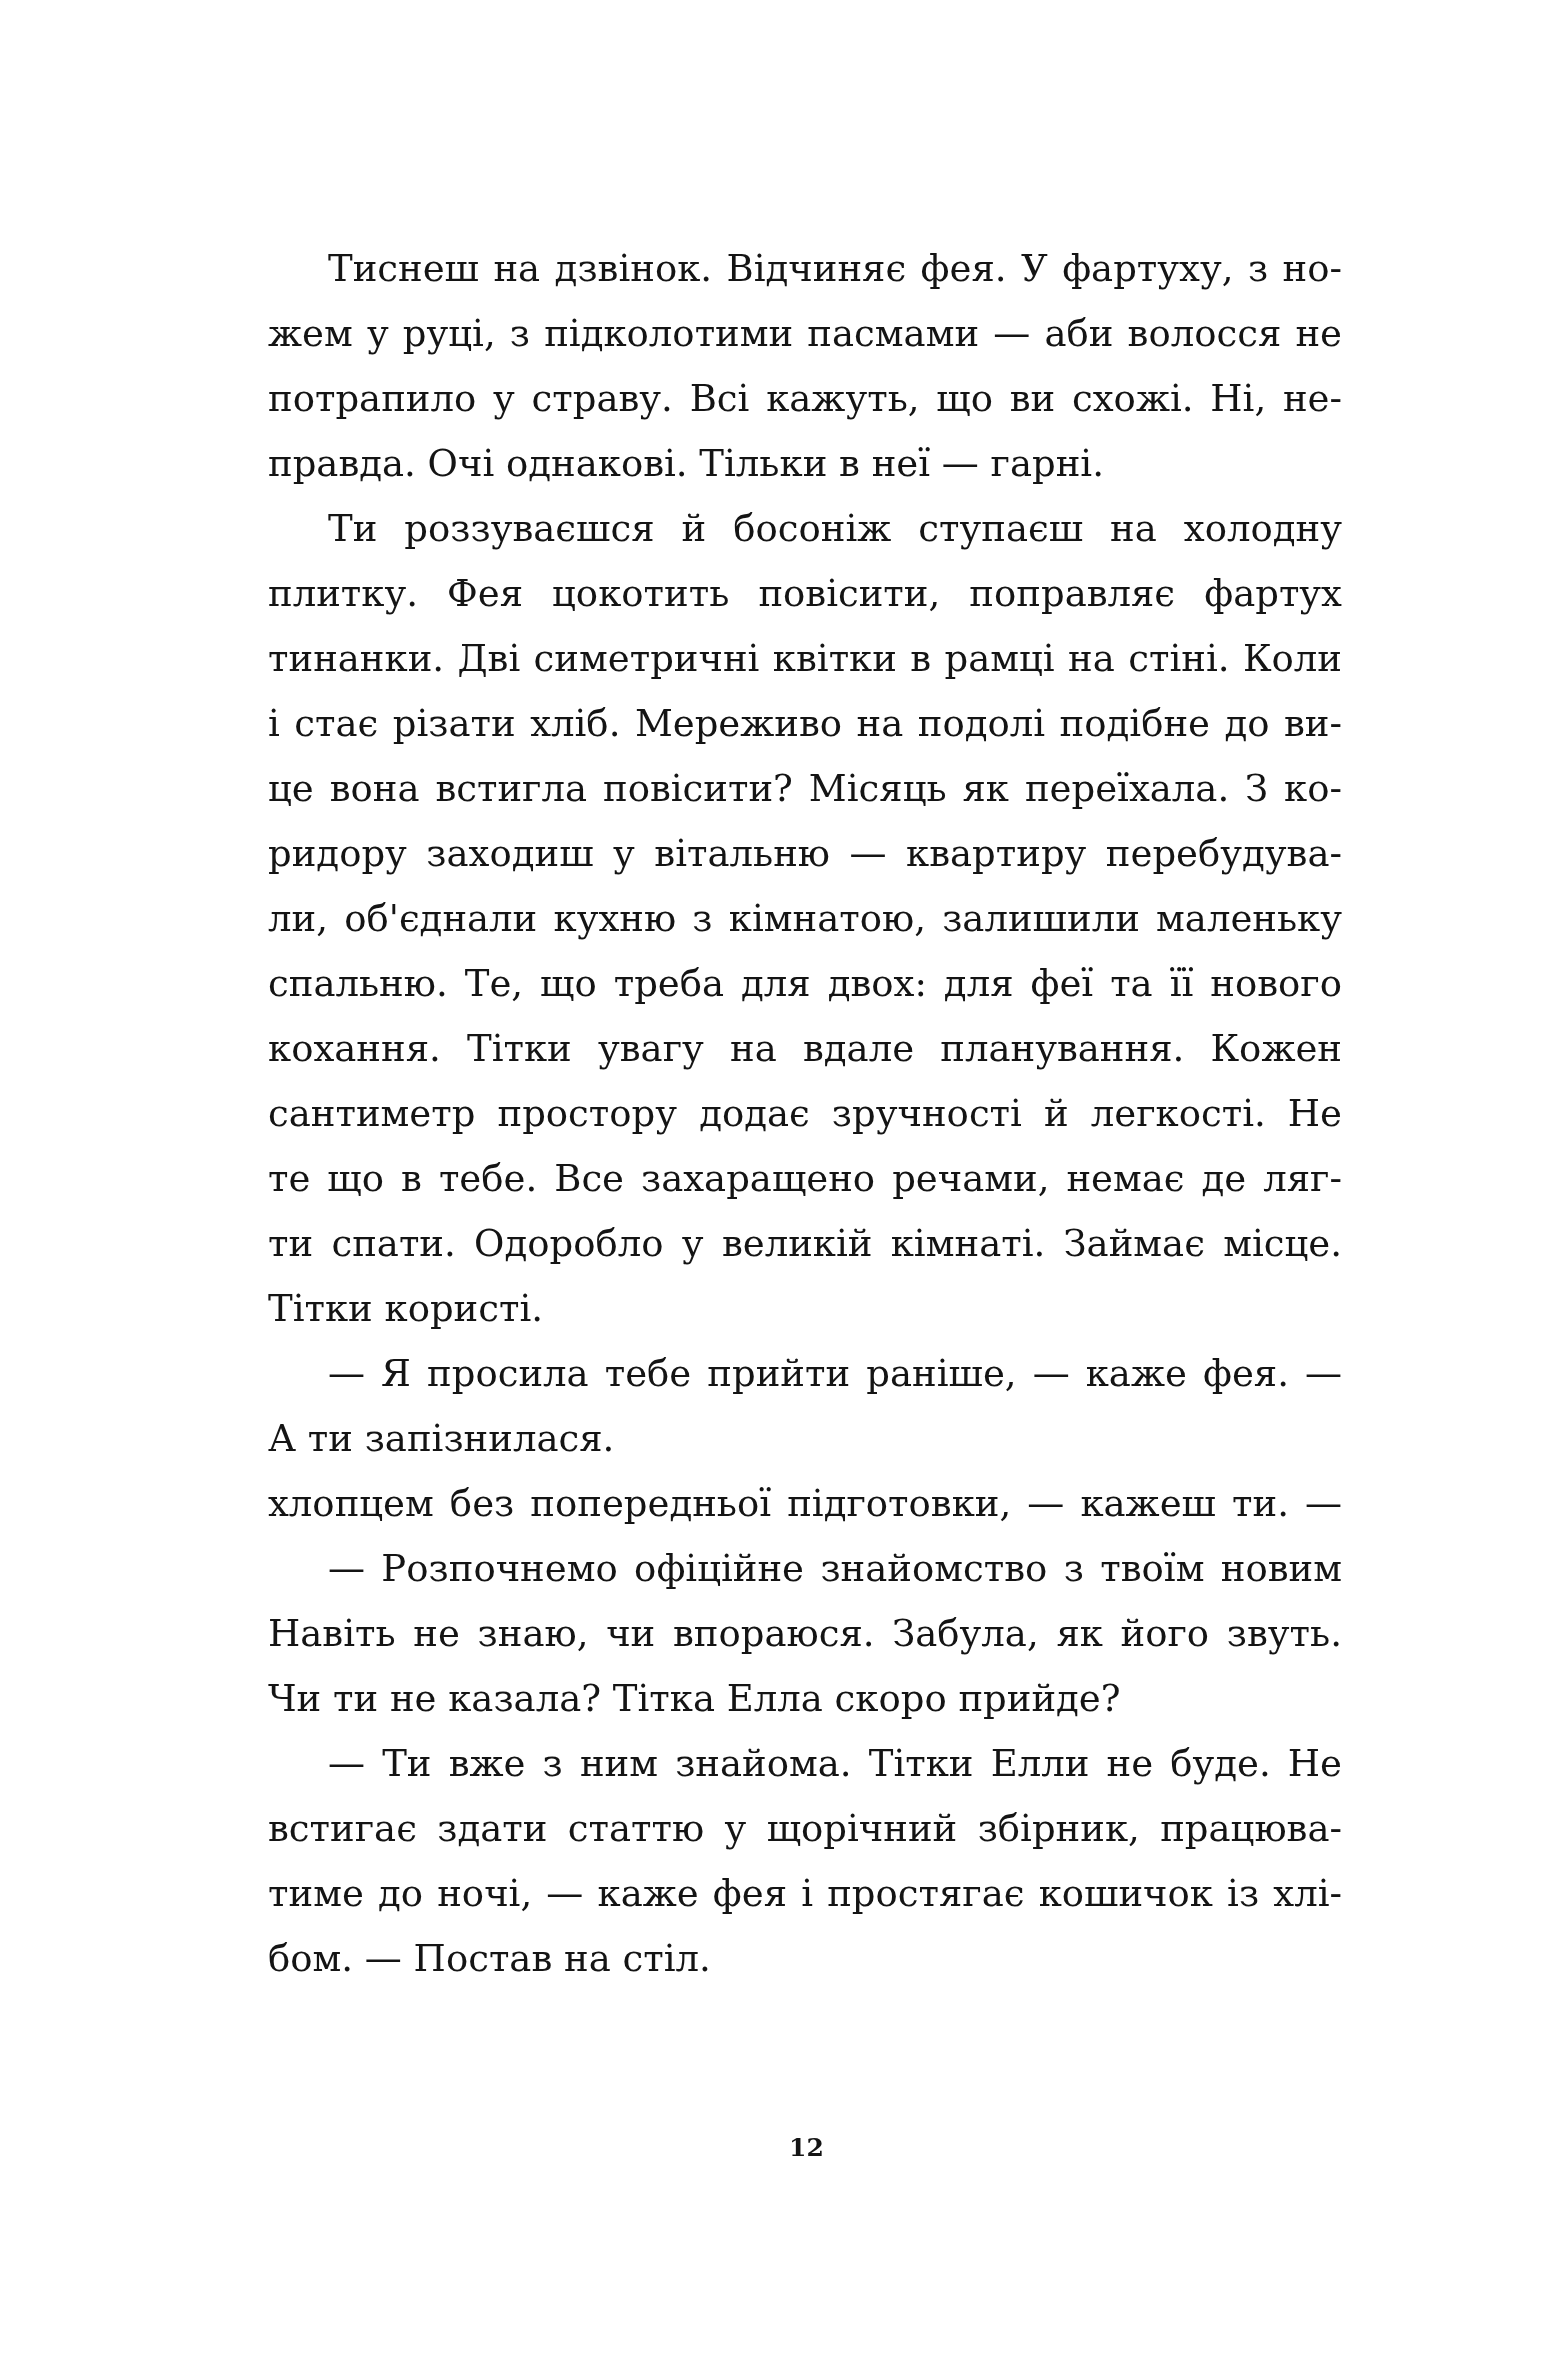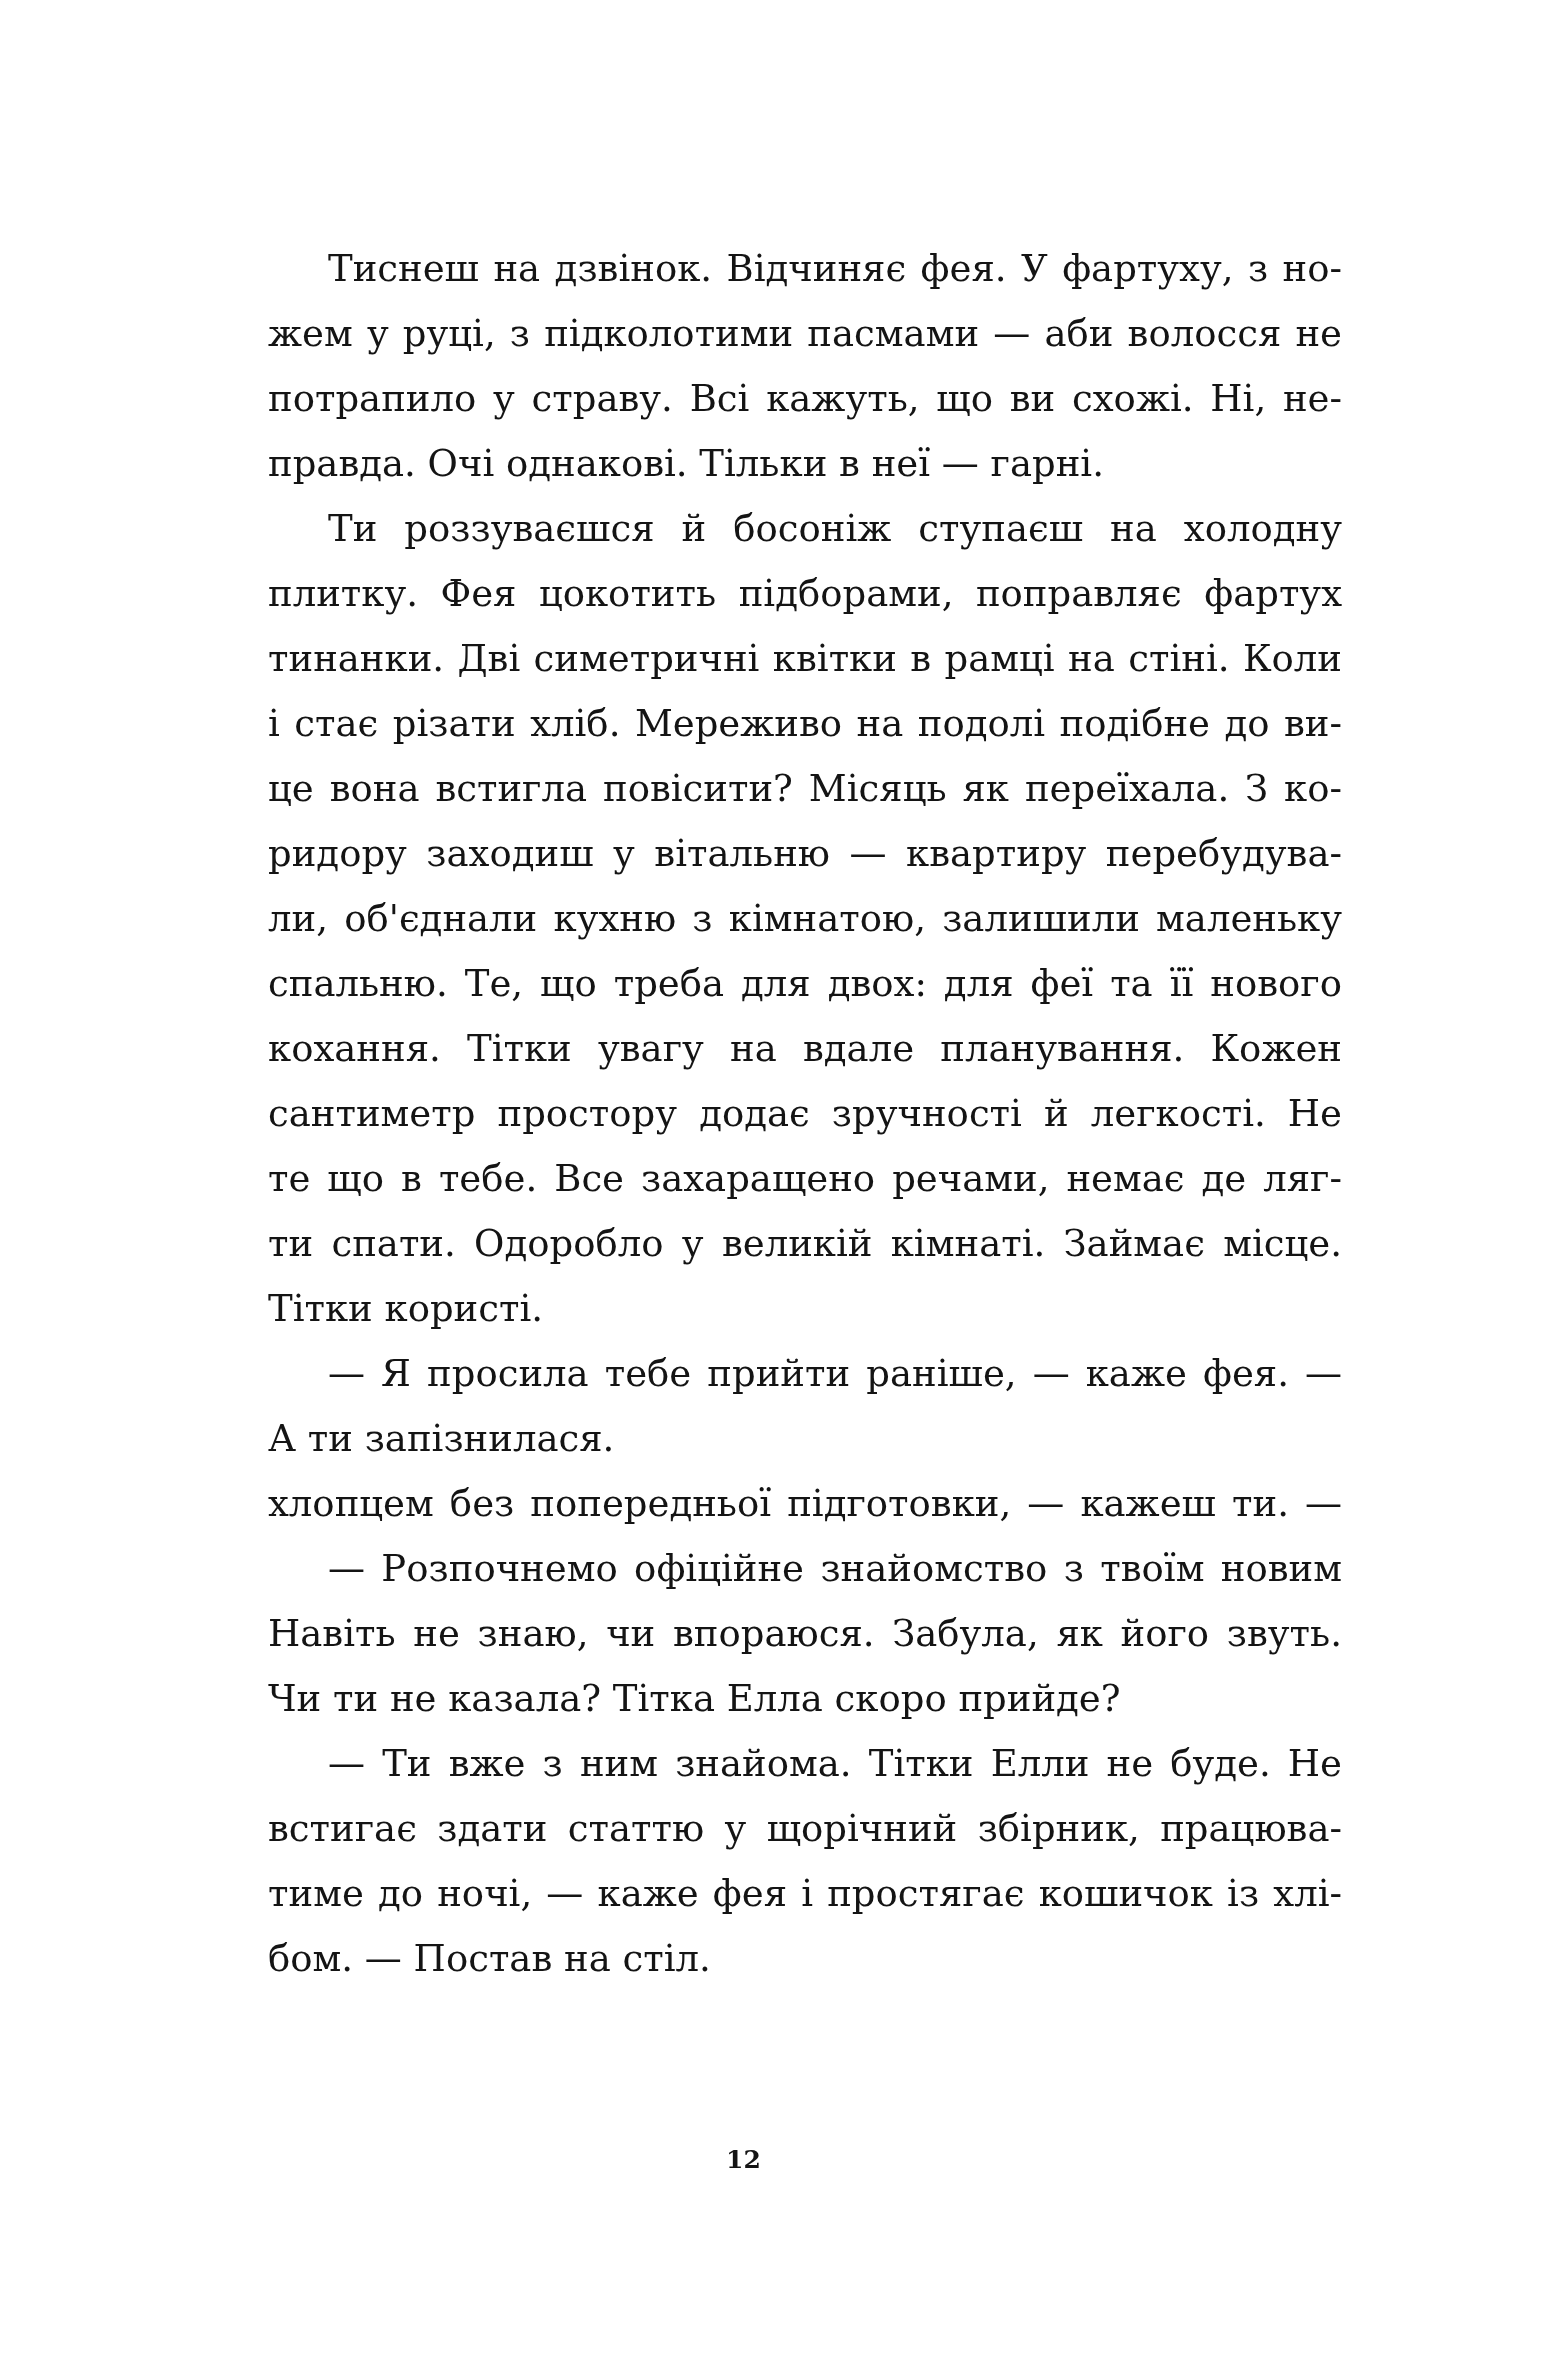--- a/index.html
+++ b/index.html
@@ -44,38 +44,38 @@
     }
     .line.last {
       text-align: right;
       text-align-last: left;
     }
     .page-number {
       position: absolute;
       left: 726px;
       width: 161px;
       top: 2132px;
+      text-align: center;
       font-size: 25px;
       font-weight: bold;
       line-height: 32px;
       font-family: "DejaVu Serif", "Liberation Serif", serif;
-      margin-top: 12px;
     }
   </style>
 </head>
 <body>
 
 <div class="page">
   <div class="text-block">
     <span class="line indent">Тиснеш на дзвінок. Відчиняє фея. У фартуху, з но-</span>
     <span class="line">жем у руці, з підколотими пасмами — аби волосся не</span>
     <span class="line">потрапило у страву. Всі кажуть, що ви схожі. Ні, не-</span>
     <span class="line last">правда. Очі однакові. Тільки в неї — гарні.</span>
     <span class="line indent">Ти роззуваєшся й босоніж ступаєш на холодну</span>
-    <span class="line">плитку. Фея цокотить підборами, поправляє фартух</span>
+    <span class="line">плитку. Фея цокотить повісити, поправляє фартух</span>
     <span class="line">тинанки. Дві симетричні квітки в рамці на стіні. Коли</span>
     <span class="line">і стає різати хліб. Мереживо на подолі подібне до ви-</span>
     <span class="line">це вона встигла повісити? Місяць як переїхала. З ко-</span>
     <span class="line">ридору заходиш у вітальню — квартиру перебудува-</span>
     <span class="line">ли, об'єднали кухню з кімнатою, залишили маленьку</span>
     <span class="line">спальню. Те, що треба для двох: для феї та її нового</span>
     <span class="line">кохання. Тітки увагу на вдале планування. Кожен</span>
     <span class="line">сантиметр простору додає зручності й легкості. Не</span>
     <span class="line">те що в тебе. Все захаращено речами, немає де ляг-</span>
     <span class="line">ти спати. Одоробло у великій кімнаті. Займає місце.</span>

